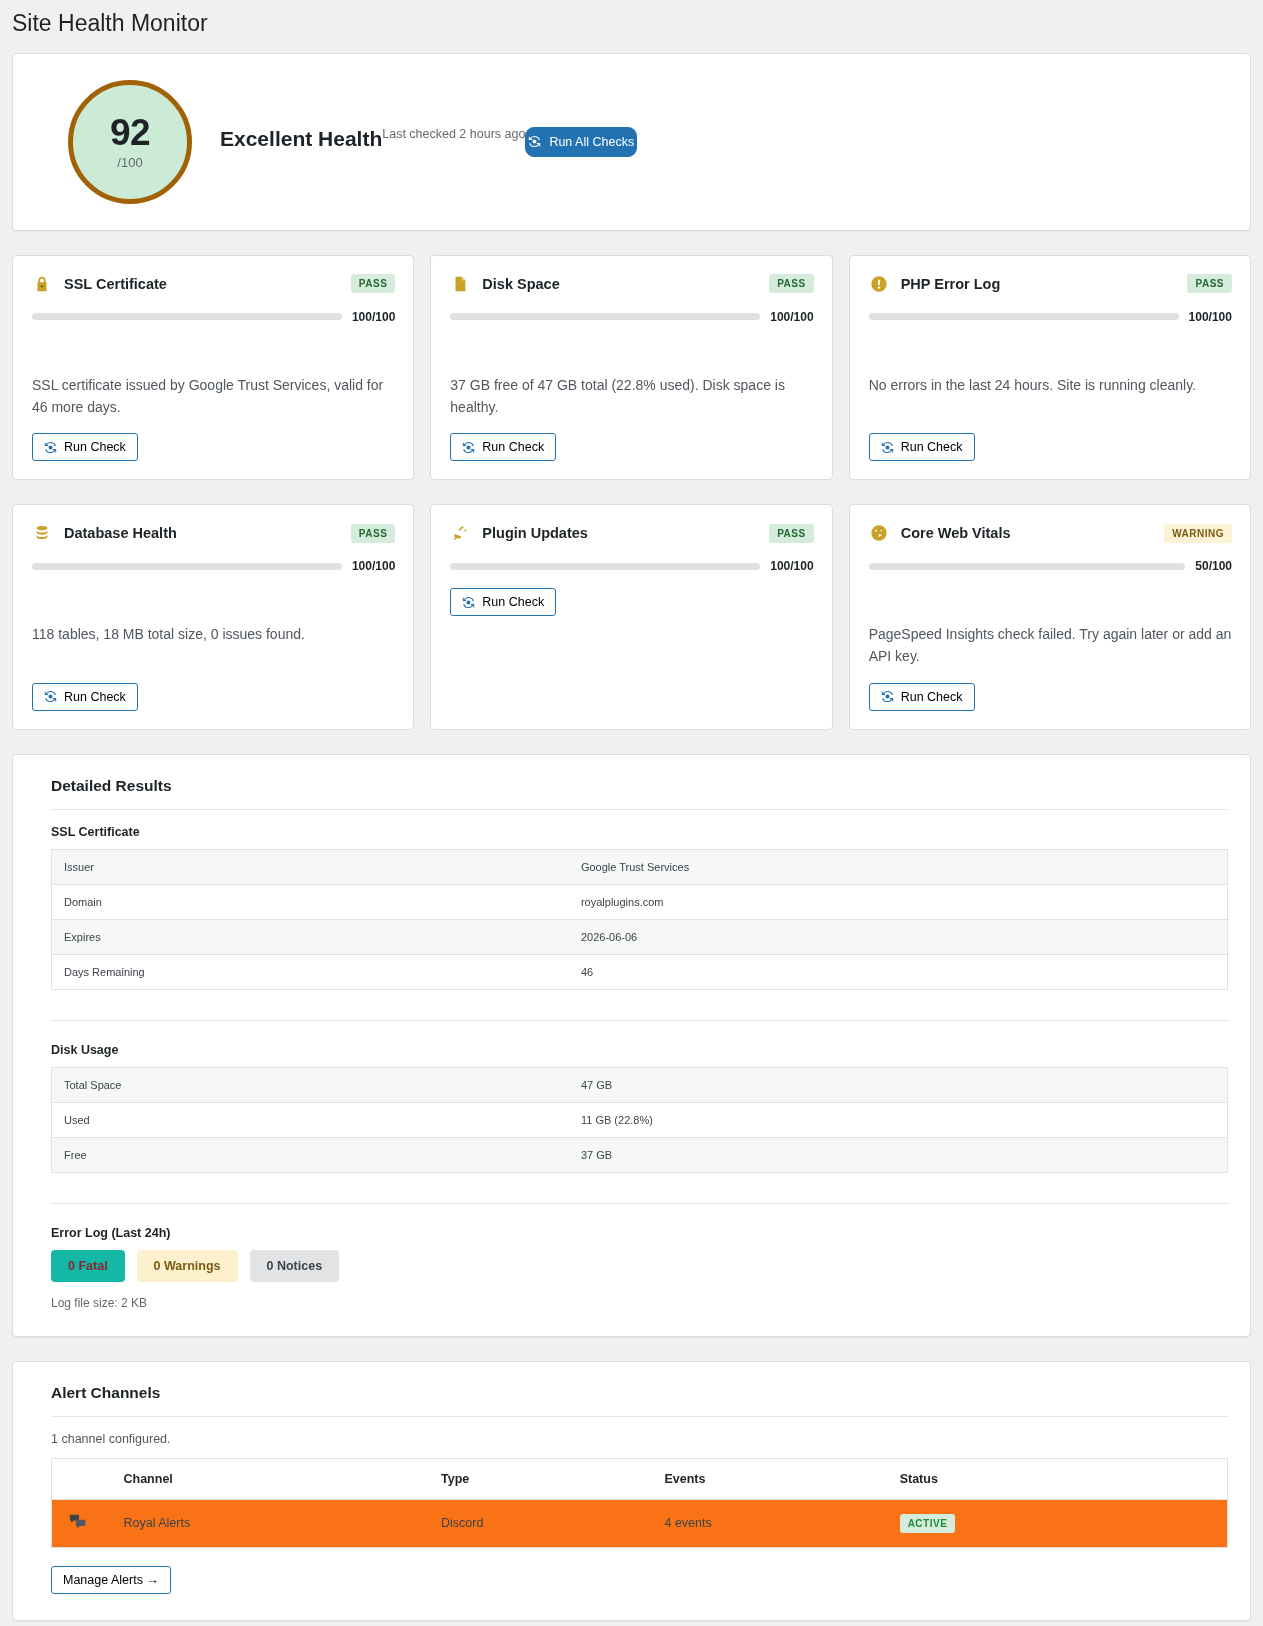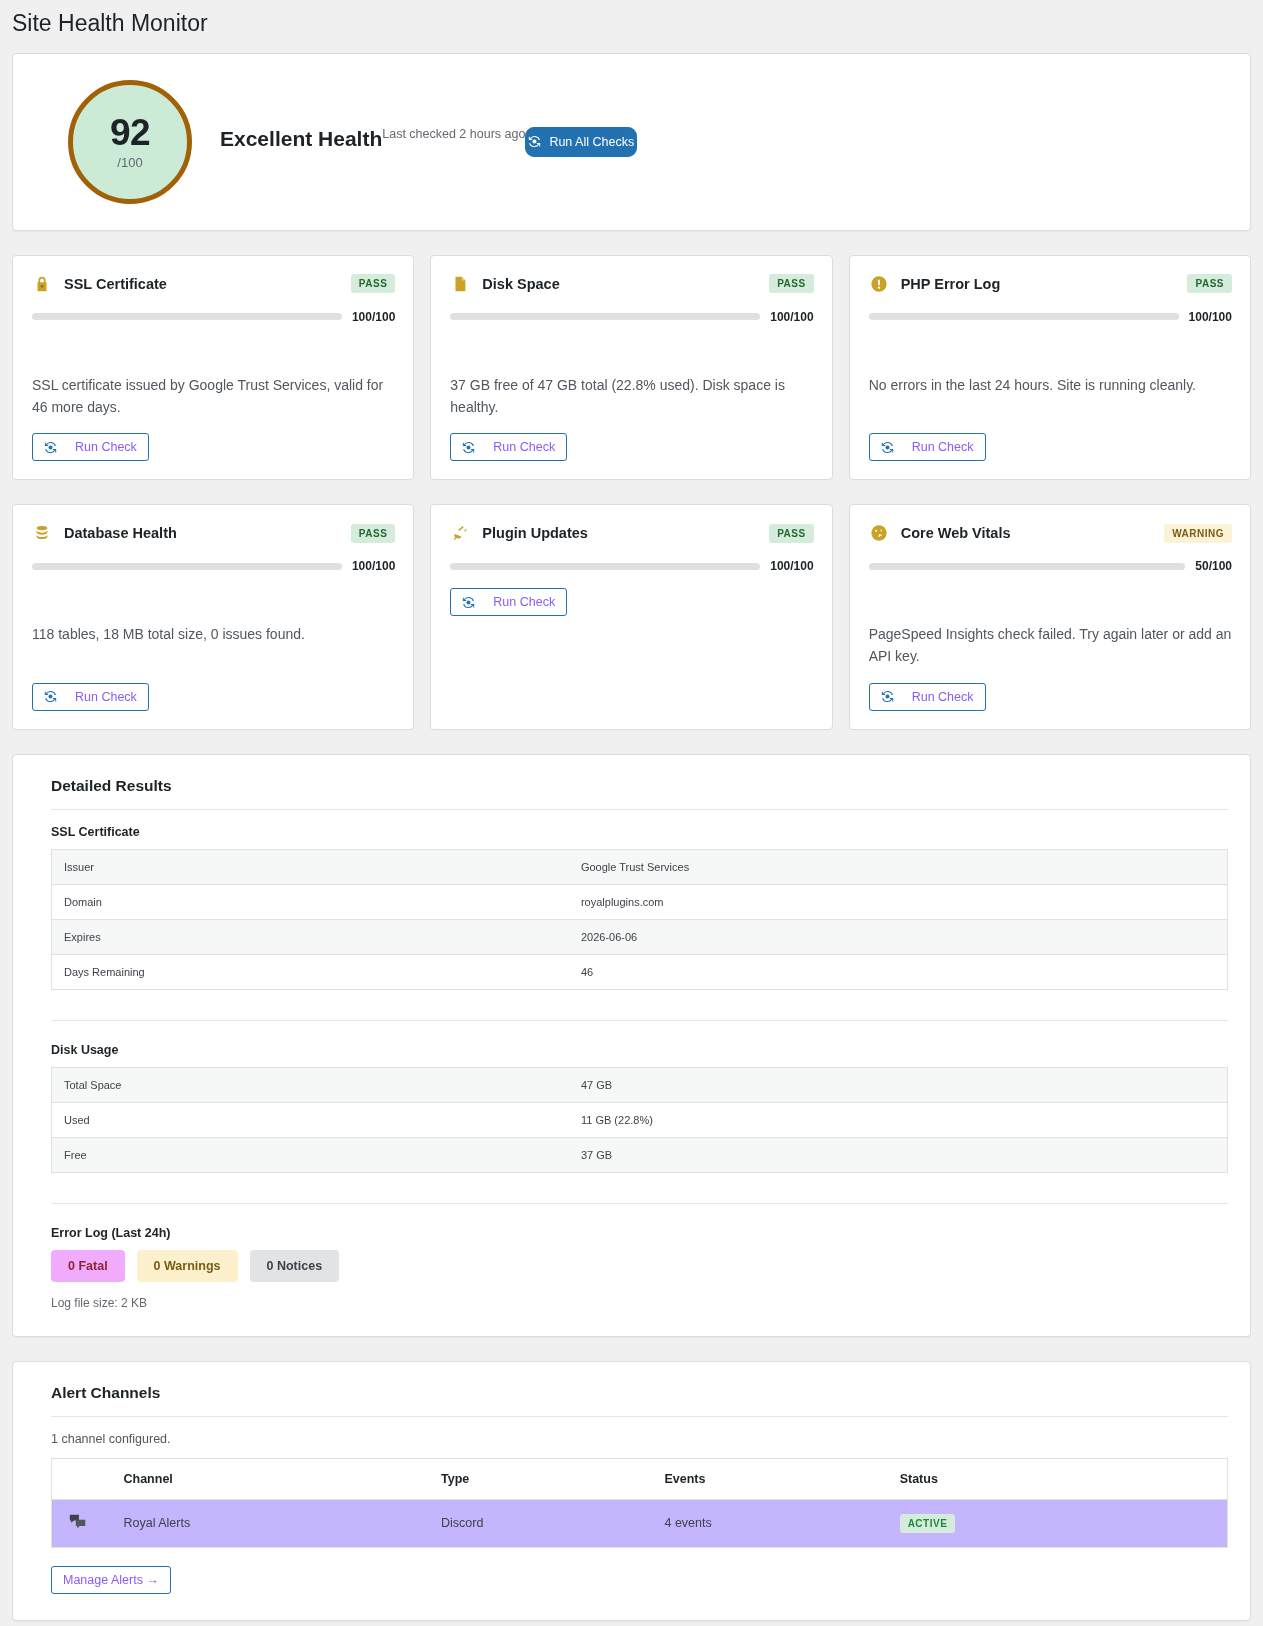--- a/index.html
+++ b/index.html
@@ -46,22 +46,22 @@
 
   .btn-primary {
     display: inline-flex; align-items: center; gap: 8px;
     background: #2271b1; color: #fff;
     border: 1px solid #2271b1; border-radius: 9px;
     font-size: 12.5px; padding: 7px 2px;
     cursor: pointer; font-family: inherit;
     align-self: flex-start;
   }
   .btn-secondary {
-    display: inline-flex; align-items: center; gap: 18px;
-    background: #fff; color: #8b5cf6;
+    display: inline-flex; align-items: center; gap: 7px;
+    background: #fff; color: #000000;
     border: 1px solid #2271b1; border-radius: 3px;
     font-size: 12.5px; padding: 6px 11px;
     cursor: pointer; font-family: inherit;
   }
 
   
   .cards-row { display: flex; gap: 16px; margin-bottom: 24px; }
   .card { flex: 1 1 0; background: #fff; border: 1px solid #dcdcde; border-radius: 4px; padding: 18px 18px 18px 19px; display: flex; flex-direction: column; }
   .card-head { display: flex; align-items: center; margin-bottom: 16px; }
   .card-icon { width: 20px; height: 20px; margin-right: 12px; flex: 0 0 auto; display: flex; align-items: center; justify-content: center; }
@@ -89,33 +89,33 @@
   .kv-table { width: 100%; border-collapse: collapse; border: 1px solid #e1e1e3; margin-bottom: 30px; }
   .kv-table tr { border-bottom: 1px solid #e1e1e3; }
   .kv-table tr:last-child { border-bottom: none; }
   .kv-table tr.alt { background: #f6f7f7; }
   .kv-table td { padding: 11px 12px; font-size: 11px; color: #3c434a; }
   .kv-table td.k { width: 44%; }
   .sep { border: none; border-top: 1px solid #e6e6e8; margin: 0 0 22px 0; }
 
   .log-badges { display: flex; gap: 12px; margin-bottom: 14px; }
   .log-badge { font-size: 12.5px; font-weight: 600; padding: 9px 17px; border-radius: 4px; }
-  .log-fatal { background: #f0abfc; color: #8c2333; }
+  .log-fatal { background: #14b8a6; color: #8c2333; }
   .log-warn { background: #fcf0cd; color: #7a5c13; }
   .log-notice { background: #e2e3e4; color: #3c434a; }
   .log-size { font-size: 12px; color: #646970; margin: 0; }
 
   
   .chan-note { font-size: 12.5px; color: #50575e; margin: 0 0 12px 0; }
   .chan-table { width: 100%; border-collapse: collapse; border: 1px solid #e1e1e3; margin-bottom: 18px; }
   .chan-table thead th {
     text-align: left; font-size: 12.5px; font-weight: 600; color: #1d2327;
     padding: 13px 12px; border-bottom: 1px solid #e1e1e3; background: #fff;
   }
-  .chan-table tbody td { padding: 12px 12px; font-size: 12.5px; color: #3c434a; background: #c4b5fd; }
+  .chan-table tbody td { padding: 12px 12px; font-size: 12.5px; color: #3c434a; background: #f97316; }
   .chan-icon-cell { width: 48px; padding-left: 16px !important; }
   .col-icon { width: 60px; }
   .col-channel { width: 27%; }
   .col-type { width: 19%; }
   .col-events { width: 20%; }
 </style>
 </head>
 <body>
 
 <div class="wrap">

